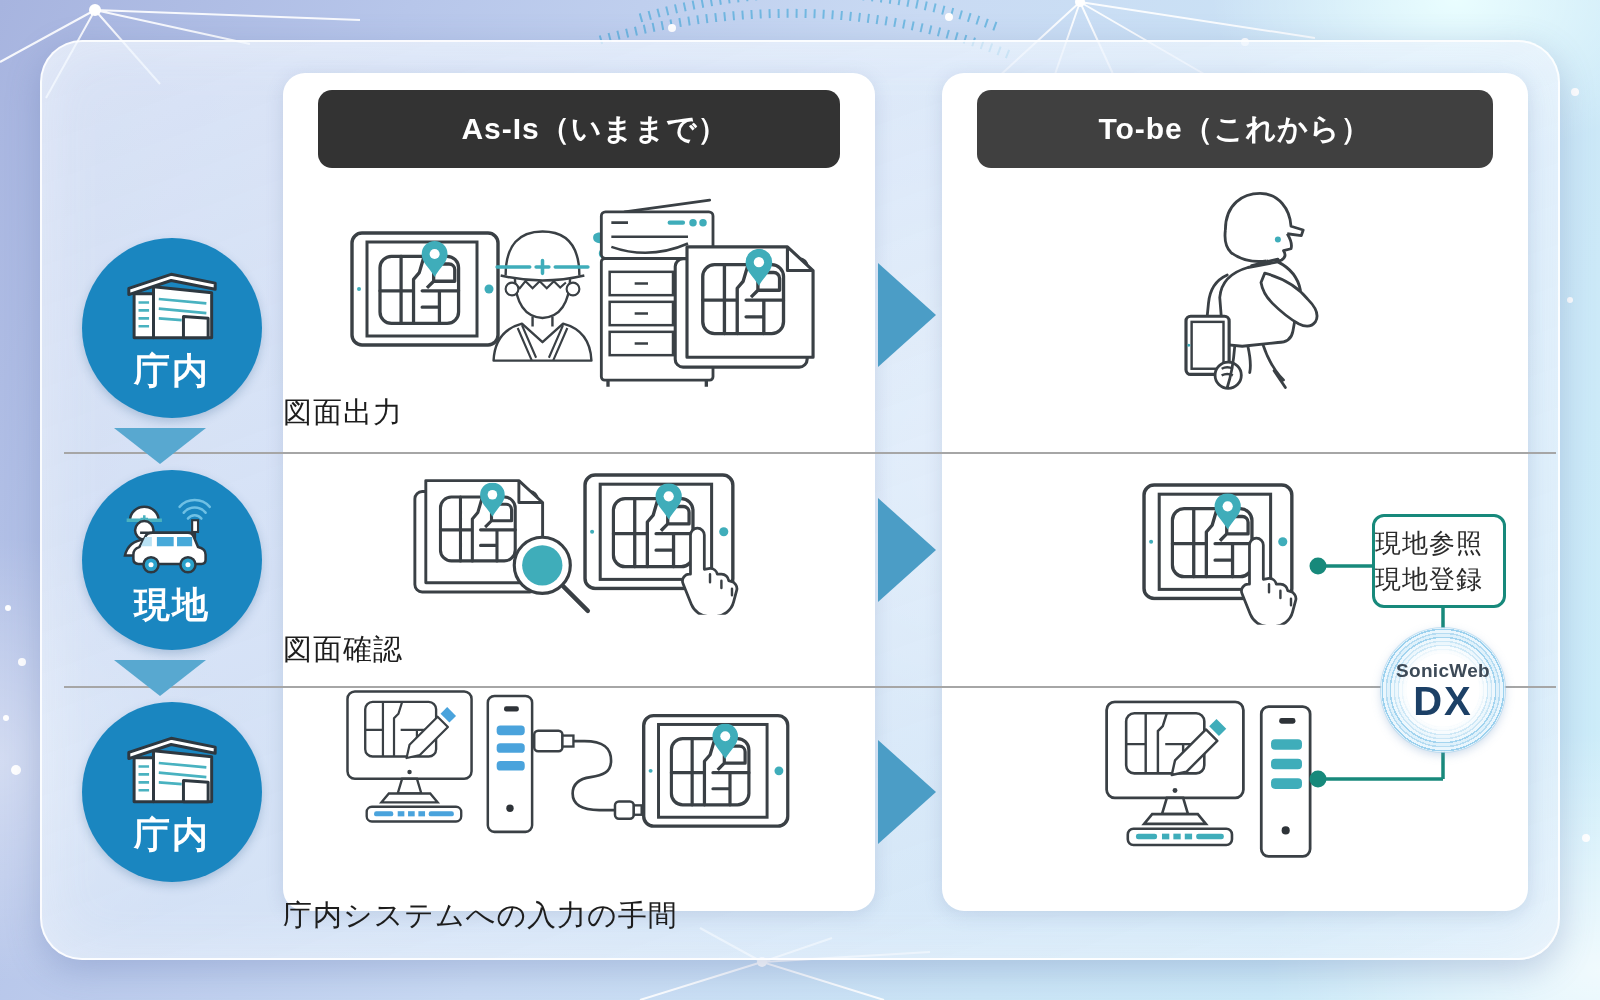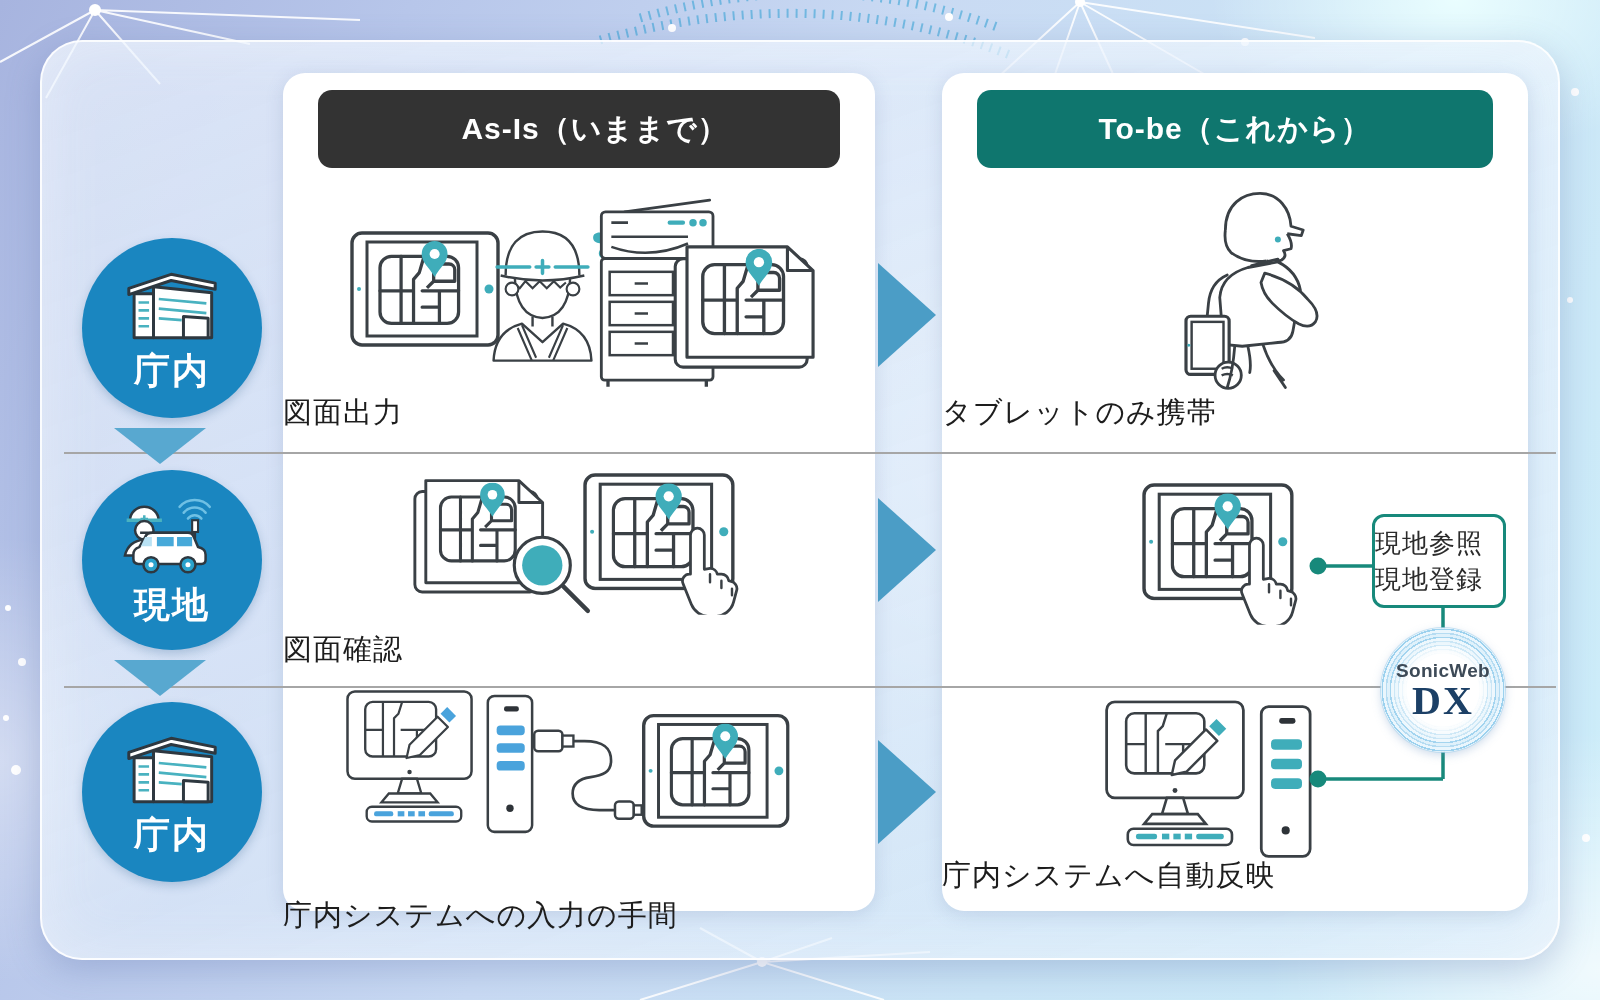--- a/index.html
+++ b/index.html
@@ -31,21 +31,21 @@
   }
   #asis-card { left:283px; width:592px; }
   #tobe-card { left:942px; width:586px; }
 
   .col-header {
     position:absolute; left:35px; right:35px; top:17px; height:78px;
     border-radius:14px; display:flex; align-items:center; justify-content:center;
     color:#ffffff; font-size:30px; font-weight:bold; letter-spacing:1px;
   }
   #asis-header { background:#333333;padding-left:32px; }
-  #tobe-header { background:#0f766e; }
+  #tobe-header { background:#404040; }
 
   .divider {
     position:absolute; left:64px; width:1492px; height:2px;
     background:#a6a6a6; z-index:4;
   }
 
   .caption {
     position:absolute; left:0; width:100%; text-align:left;
     font-size:29px; color:#1d1d1d; z-index:5; letter-spacing:1px;
   }
@@ -86,21 +86,21 @@
     border-radius:50%;
     background:
       radial-gradient(circle at 50% 50%, #ffffff 0 36px, rgba(255,255,255,0) 54px),
       repeating-radial-gradient(circle at 50% 50%, #b5dcf2 0 1.5px, #eaf6fd 1.5px 4px, #9cd1ee 4px 5.5px, #dff1fb 5.5px 8px);
     box-shadow:0 0 0 1px rgba(175,215,240,.7), 0 3px 10px rgba(110,150,195,.35);
     display:flex; flex-direction:column; align-items:center; justify-content:center;
   }
   .dx-brand { font-size:19px; font-weight:600; color:#3d4a57; letter-spacing:.3px; }
   .dx-product {
     font-size:40px; font-weight:800; line-height:.95; letter-spacing:2px;
-    color:#1c4066; text-shadow:0 1px 1px rgba(255,255,255,.6);font-family:Liberation Serif, serif;
+    color:#1c4066; text-shadow:0 1px 1px rgba(255,255,255,.6);
   }
 </style>
 </head>
 <body>
 
 <svg width="0" height="0" style="position:absolute" aria-hidden="true">
   <defs>
     <symbol id="sym-pin" viewBox="0 0 40 52">
       <path d="M20 50 C12 36 2 30 2 18 A18 18 0 0 1 38 18 C38 30 28 36 20 50 Z" fill="#3fadba"></path>
       <circle cx="20" cy="18" r="7" fill="#fff"></circle>
@@ -323,30 +323,28 @@
   </svg>
   <div class="caption" style="top:823px">庁内システムへの入力の手間</div>
 </div>
 
 <div class="col-card" id="tobe-card">
   <div class="col-header" id="tobe-header">To-be（これから）</div>
 
   <svg class="icon-abs" style="left:195px;top:112px" width="188" height="210" viewBox="0 0 200 224">
       <use href="#sym-walking"></use>
     </svg>
-  <div class="caption" style="top:320px">タブレットのみ携帯</div>
 
   <svg class="icon-abs" style="left:200px;top:410px" width="160" height="150" viewBox="0 0 158 148">
       <use href="#sym-tablet-touch"></use>
     </svg>
 
   <svg class="icon-abs" style="left:163px;top:627px" width="210" height="168" viewBox="0 0 258 206">
       <use href="#sym-desktop" style="color:#3fadba"></use>
     </svg>
-  <div class="caption" style="top:783px">庁内システムへ自動反映</div>
 </div>
 
 <div class="divider" style="top:452px"></div>
 <div class="divider" style="top:686px"></div>
 
 <div class="rail-circle" style="top:238px">
   <svg width="104" height="85" viewBox="0 0 118 96">
       <use href="#sym-building"></use>
     </svg>
   <div class="rail-label">庁内</div>

